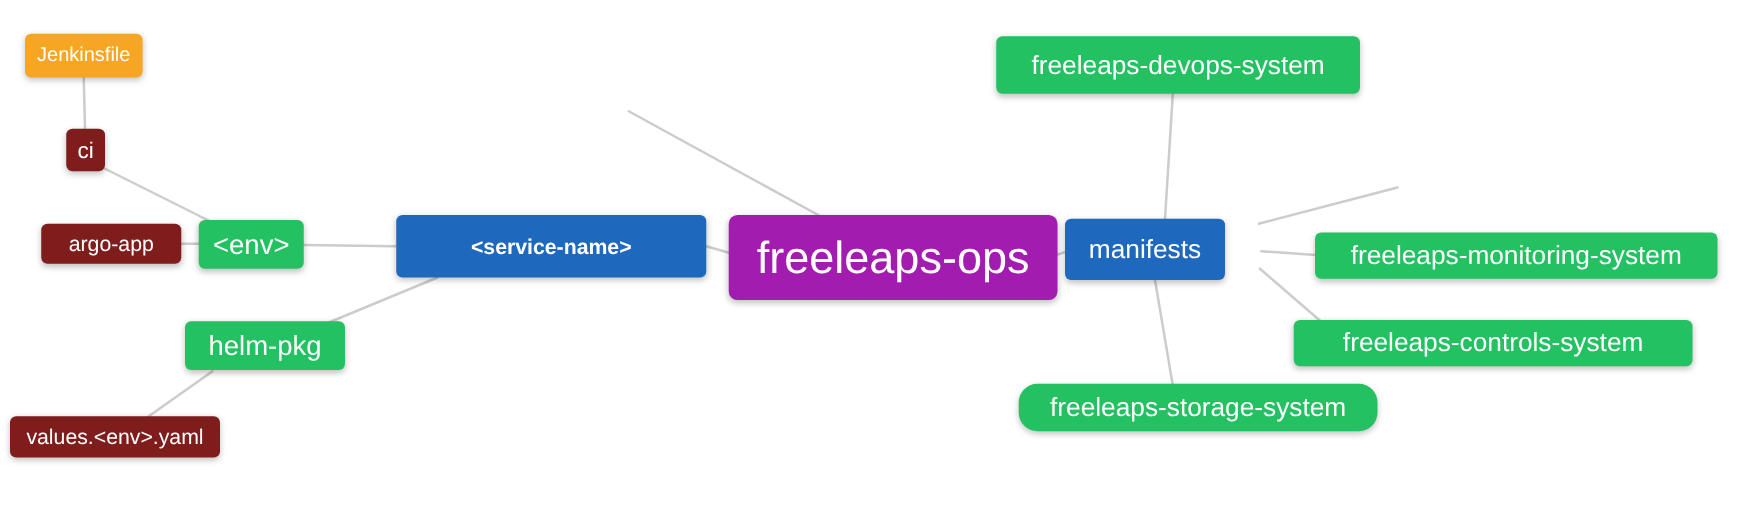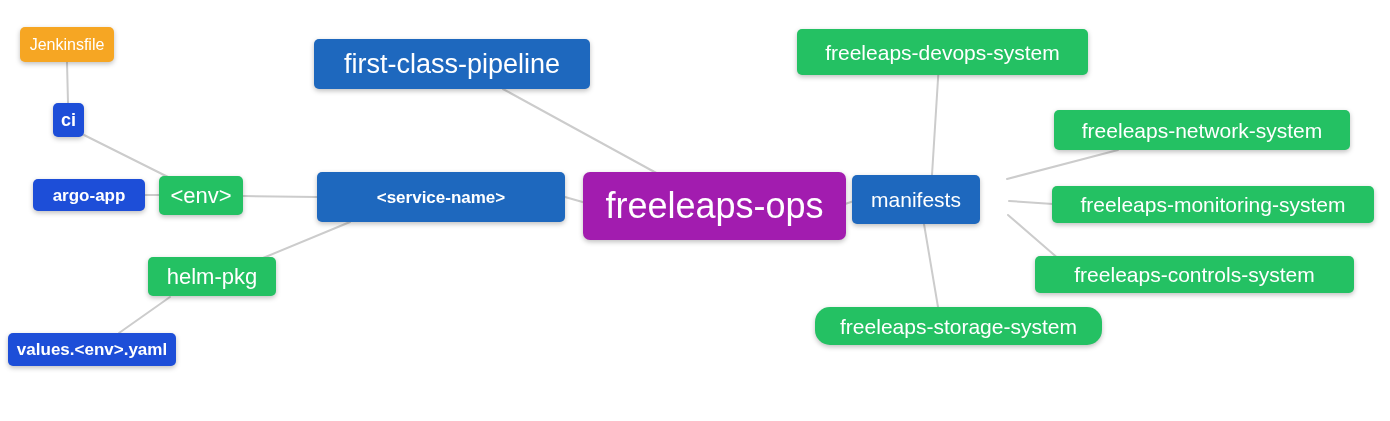--- a/index.html
+++ b/index.html
@@ -39,21 +39,21 @@
     box-shadow: 0 2px 5px rgba(0,0,0,0.25);
     white-space: nowrap;
     cursor: pointer;
     box-sizing: border-box;
     line-height: 1;
     user-select: none;
   }
   .lv0 { background: #a21caf; border-radius: 7px; }
   .lv1 { background: #1e68be; }
   .lv2 { background: #24c163; }
-  .lv3 { background: #1d4ed8; font-weight: bold; }
+  .lv3 { background: #7f1d1d; }
   .lv4 { background: #f6a623; }
 </style>
 </head>
 <body>
 
 <div class="canvas">
 
   <svg class="edges" viewBox="0 0 1390 421" aria-hidden="true">
     <line x1="67" y1="62" x2="68" y2="103"></line>
     <line x1="84" y1="135" x2="170" y2="178"></line>
@@ -76,31 +76,29 @@
   <div class="node lv3" style="left:53px;  top:103px; width:31px;  height:34px; font-size:18px;">ci</div>
 
   <div class="node lv3" style="left:33px;  top:179px; width:112px;  height:32px; font-size:17px;">argo-app</div>
 
   <div class="node lv2" style="left:159px; top:176px; width:84px;  height:39px; font-size:22px;">&lt;env&gt;</div>
 
   <div class="node lv2" style="left:148px; top:257px; width:128px; height:39px; font-size:22px;">helm-pkg</div>
 
   <div class="node lv3" style="left:8px;   top:333px; width:168px; height:33px; font-size:17px;">values.&lt;env&gt;.yaml</div>
 
-  <div class="node lv1" style="left:314px; top:39px;  width:276px; height:50px; font-size:27px;">first-class-pipeline</div>
 
   <div class="node lv1" style="left:317px; top:172px; width:248px; height:50px; font-size:17px;font-weight:bold;">&lt;service-name&gt;</div>
 
   <div class="node lv0" style="left:583px; top:172px; width:263px; height:68px; font-size:36px;">freeleaps-ops</div>
 
   <div class="node lv1" style="left:852px; top:175px; width:128px; height:49px; font-size:21px;">manifests</div>
 
   <div class="node lv2" style="left:797px;  top:29px;  width:291px; height:46px; font-size:21px;">freeleaps-devops-system</div>
 
-  <div class="node lv2" style="left:1054px; top:110px; width:296px; height:40px; font-size:21px;">freeleaps-network-system</div>
 
   <div class="node lv2" style="left:1052px; top:186px; width:322px; height:37px; font-size:21px;">freeleaps-monitoring-system</div>
 
   <div class="node lv2" style="left:1035px; top:256px; width:319px; height:37px; font-size:21px;">freeleaps-controls-system</div>
 
   <div class="node lv2" style="left:815px;  top:307px; width:287px; height:38px; font-size:21px;border-radius:15px;">freeleaps-storage-system</div>
 
 </div>
 
 </body></html>

